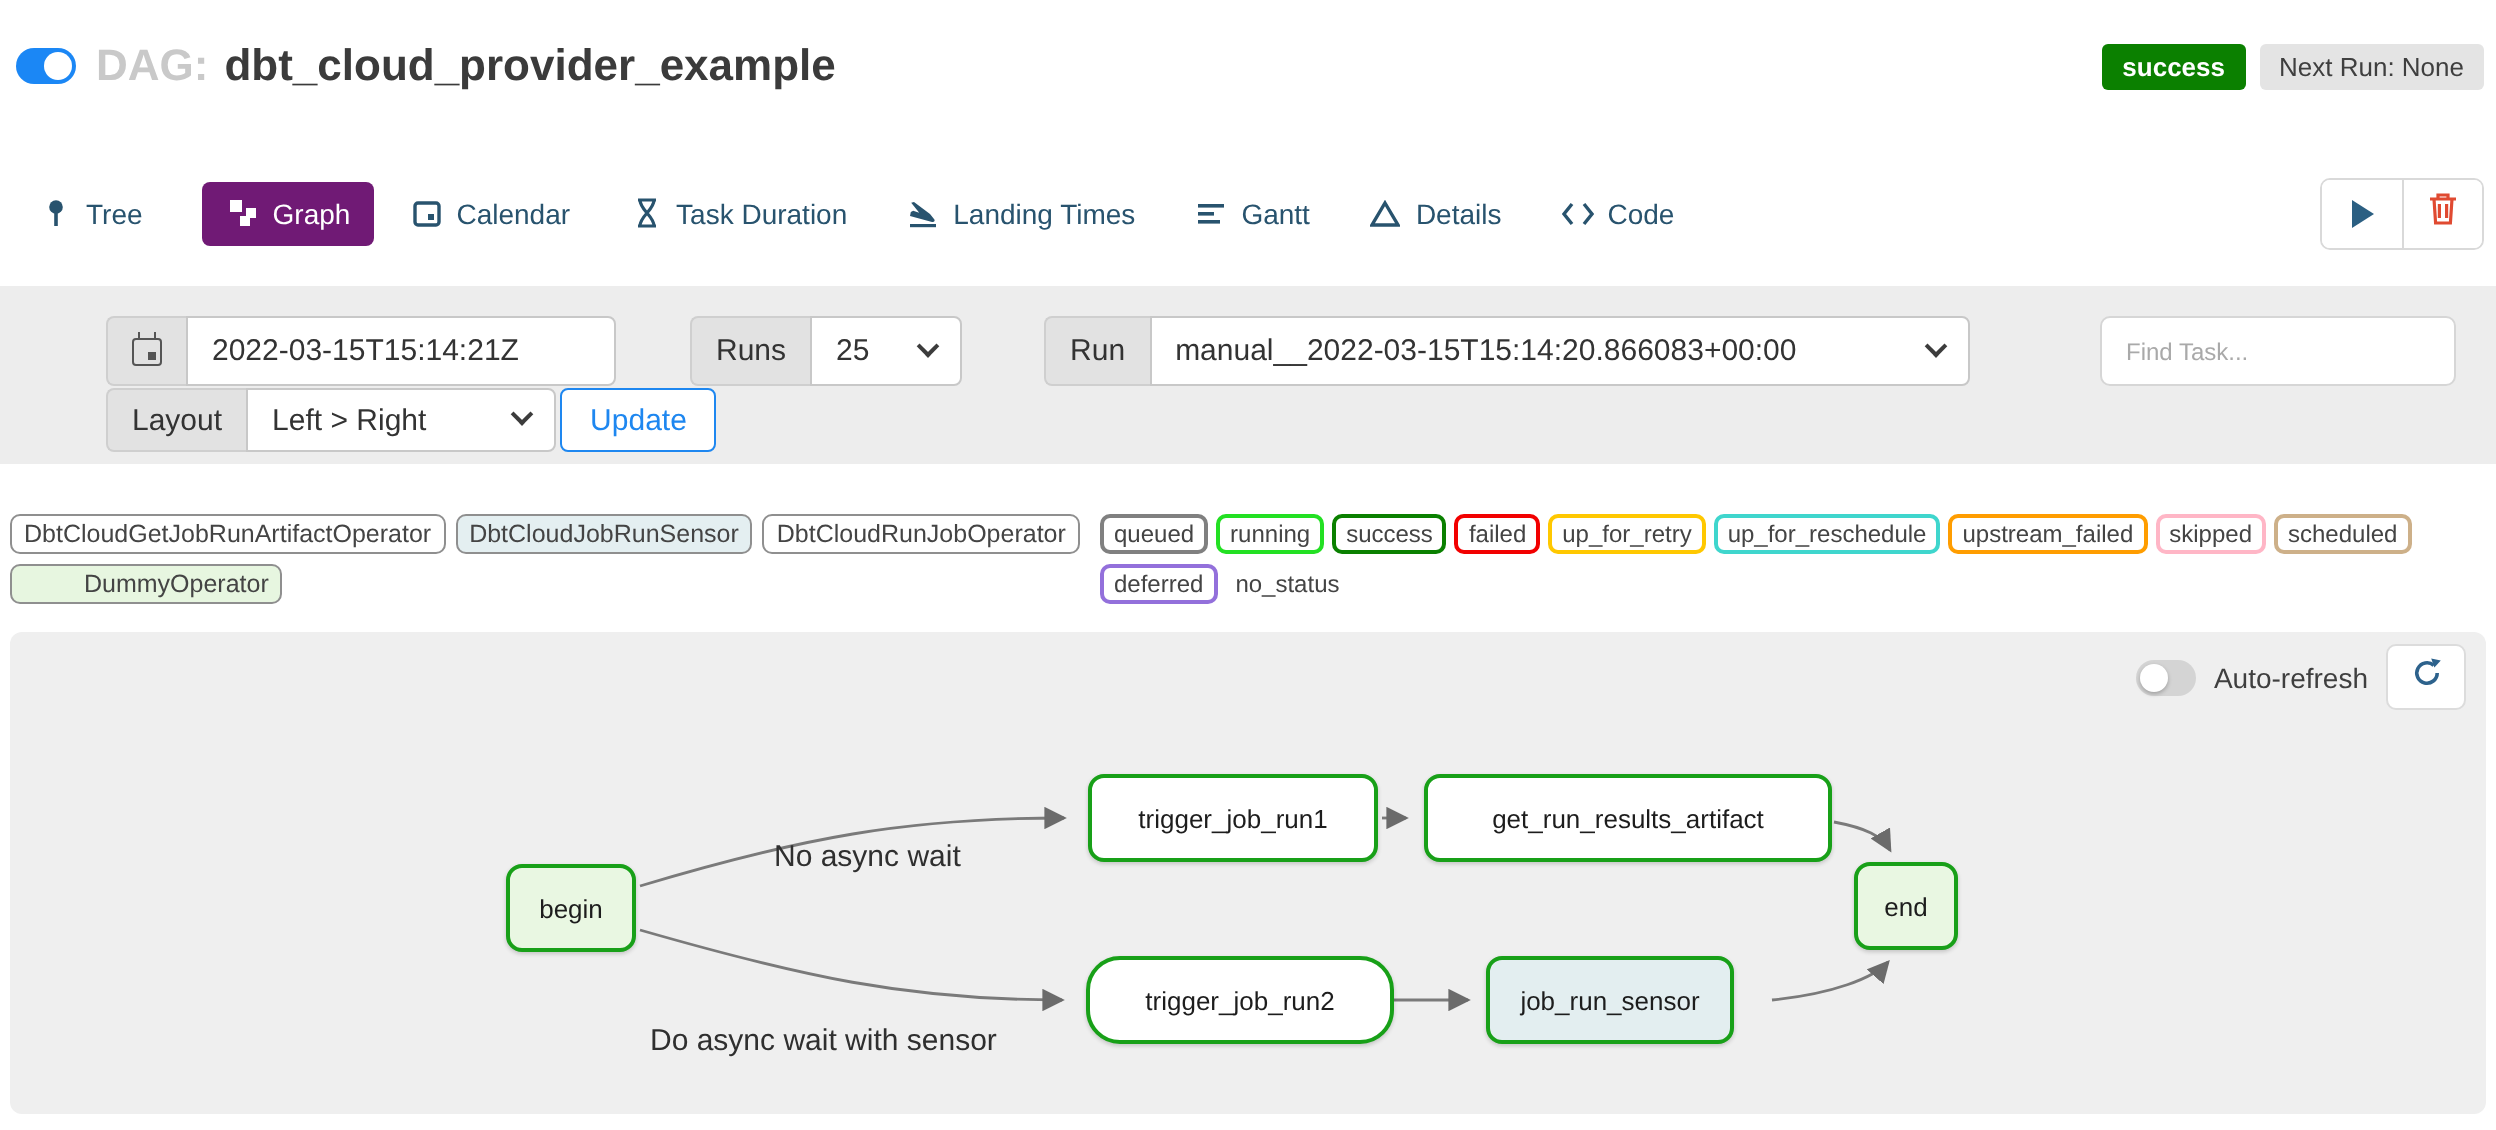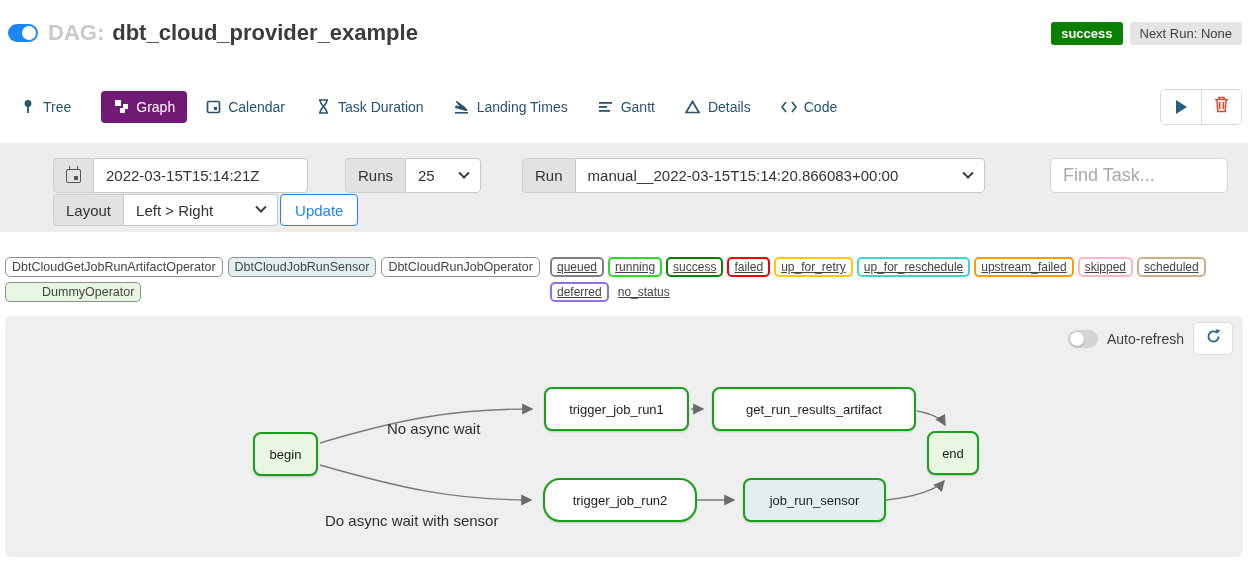--- a/index.html
+++ b/index.html
@@ -49,41 +49,41 @@
   .txtin { border:1px solid #c8c8c8; border-radius:0 4px 4px 0; background:#fff;
     font-size:15px; color:#333; padding:0 12px; outline:none;
     font-family:"Liberation Sans", sans-serif; }
   .sel { display:flex; align-items:center; justify-content:space-between; gap:10px;
     border:1px solid #c8c8c8; border-radius:0 4px 4px 0; background:#fff;
     font-size:15px; color:#333; padding:0 12px; cursor:pointer; white-space:nowrap; }
   .chev { width:8px; height:8px; border-right:2px solid #3c3c3c; border-bottom:2px solid #3c3c3c;
     transform:rotate(45deg) translate(-2px,-2px); flex:0 0 auto; }
   .gap10 { width:10px; } .gap14 { width:14px; }
   .find { margin-left:auto; width:178px; border:1px solid #d6d6d6; border-radius:5px;
-    background:#fff; font-size:18px; padding:0 12px; outline:none; color:#ef4444;
+    background:#fff; font-size:12px; padding:0 12px; outline:none; color:#ef4444;
     font-family:"Liberation Sans", sans-serif; }
   .find::placeholder { color:#a9a9a9; }
   .update-btn { margin-left:2px; border:1px solid #1e87f0; color:#1e87f0; background:#fff;
     border-radius:4px; font-size:15px; padding:0 14px; display:flex; align-items:center;
     cursor:pointer; }
   .cal-icon { width:15px; height:14px; border:1.6px solid #555; border-radius:2px; position:relative; }
   .cal-icon:before { content:""; position:absolute; left:2px; right:2px; top:-4px; height:3px;
     border-left:1.6px solid #555; border-right:1.6px solid #555; }
   .cal-icon:after { content:""; position:absolute; right:2px; bottom:2px; width:4px; height:4px;
     background:#555; }
 
   
   .legend { position:absolute; left:5px; right:5px; top:257px; display:flex; align-items:flex-start; }
   .ops { width:545px; display:flex; flex-wrap:wrap; gap:5px; }
   .sts { flex:1; display:flex; flex-wrap:wrap; gap:5px 4px; align-items:center; }
   .obadge { font-size:12.5px; color:#444; border:1px solid #8f8f8f; border-radius:5px;
     padding:2px 6px; background:#fff; white-space:nowrap; }
   .op-sensor { background:#e4eff1; } .op-dummy { background:#e7f6e0;padding-left:36px; }
   .sbadge { font-size:12px; color:#444; border:2px solid #808080; border-radius:5px;
-    padding:1px 5px; background:#fff; white-space:nowrap;text-decoration:underline; }
+    padding:1px 5px; background:#fff; white-space:nowrap; }
   .st-queued{border-color:#808080}.st-running{border-color:#23e023}.st-success{border-color:#0a8000}
   .st-failed{border-color:#f20000}.st-retry{border-color:#ffc800}.st-resched{border-color:#3fd6cd}
   .st-upfailed{border-color:#ff9d00}.st-skipped{border-color:#ffb6c6}.st-scheduled{border-color:#cdb089}
   .st-deferred{border-color:#9370db}
   .st-none { border:none; background:transparent; padding:1px 5px; }
 
   
   .panel { position:absolute; left:5px; right:5px; top:316px; height:241px;
     background:#efefef; border-radius:6px; }
   .panel-ctrl { position:absolute; top:6px; right:10px; display:flex; align-items:center; gap:9px; }
@@ -97,21 +97,21 @@
   .edges { position:absolute; left:0; top:0; width:100%; height:100%; }
   .node { position:absolute; border:2px solid #18a018; border-radius:8px; background:#fff;
     display:flex; align-items:center; justify-content:center; font-size:13px; color:#1d1d1d;
     box-shadow:0 1px 2px rgba(0,0,0,.18); cursor:pointer; white-space:nowrap; }
   .n-dummy { background:#e9f7e2; }
   .n-sensor { background:#e3eef0; }
   .n-begin { left:248px; top:116px; width:65px; height:44px; }
   .n-tjr1 { left:539px; top:71px; width:145px; height:44px; }
   .n-grra { left:707px; top:71px; width:204px; height:44px; }
   .n-tjr2 { left:538px; top:162px; width:154px; height:44px;border-radius:17px; }
-  .n-jrs  { left:738px; top:162px; width:143px; height:44px; }
+  .n-jrs  { left:738px; top:162px; width:124px; height:44px; }
   .n-end  { left:922px; top:115px; width:52px; height:44px; }
   .elabel { position:absolute; font-size:15px; color:#2f2f2f; white-space:nowrap; }
   .el-1 { left:382px; top:104px; }
   .el-2 { left:320px; top:196px; }
 </style>
 </head>
 <body>
 
 <div class="page">
 

